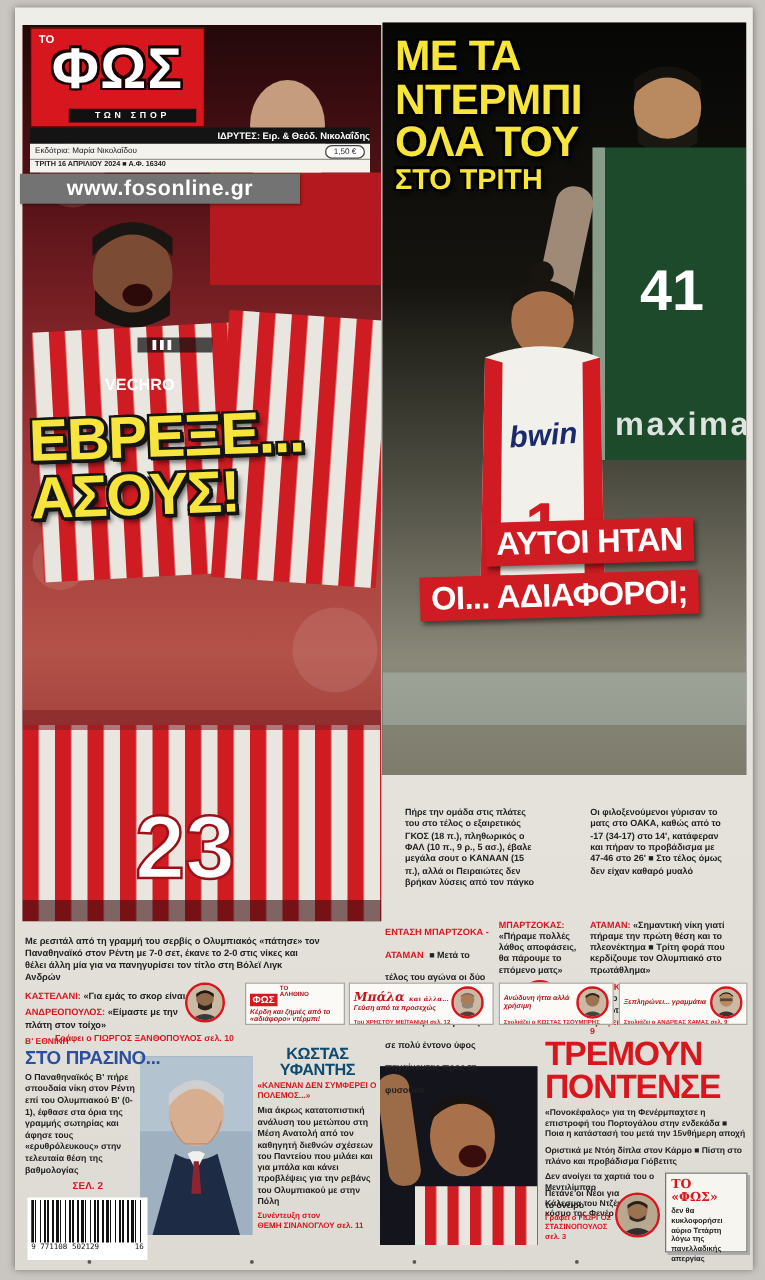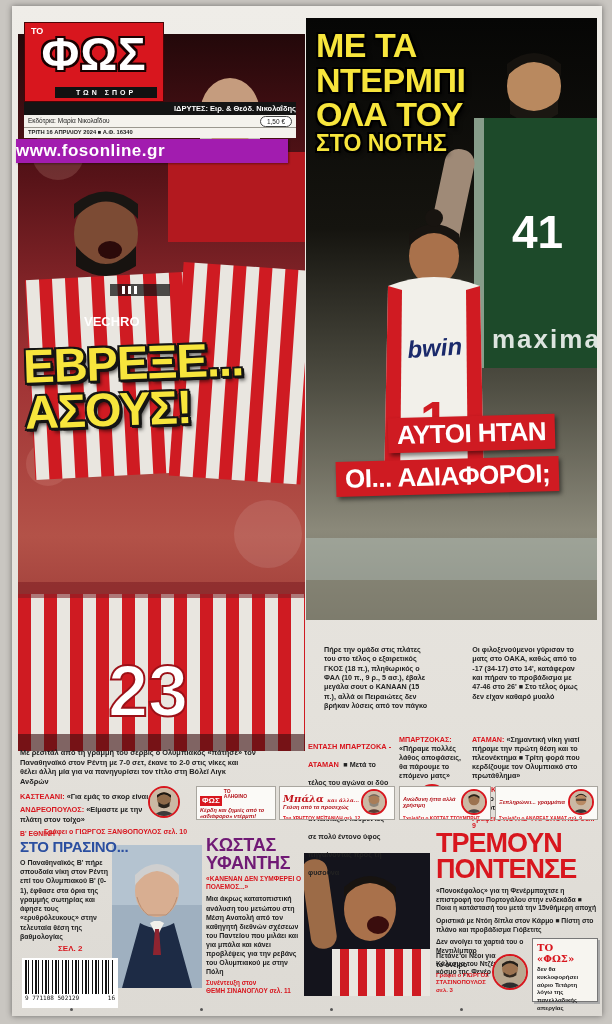--- a/index.html
+++ b/index.html
@@ -17,25 +17,25 @@
              text-shadow:2px 2px 0 #1a0000,-2px -2px 0 #1a0000,2px -2px 0 #1a0000,-2px 2px 0 #1a0000,0 2px 0 #1a0000,2px 0 0 #1a0000;}
   .logo-sub{position:absolute;left:30px;right:6px;bottom:3px;background:#111;color:#fff;font-size:7px;letter-spacing:3px;
             text-align:center;padding:2px 0;font-weight:bold;}
   .founders{left:24px;top:102px;width:272px;height:13px;background:#141414;color:#fff;font-size:7.5px;font-weight:bold;
             line-height:13px;padding-left:5px;z-index:30;box-sizing:border-box;text-align:right;}
   .pubrow{left:24px;top:115px;width:272px;height:13px;background:#f4f2ed;border-bottom:1px solid #9a978f;z-index:30;
           font-size:6.5px;color:#222;line-height:12px;padding:0 4px;box-sizing:border-box;display:flex;justify-content:space-between;}
   .price{border:1px solid #444;border-radius:8px;padding:0 6px;height:9px;line-height:9px;margin-top:1px;font-size:6.5px;background:#fff;}
   .daterow{left:24px;top:128px;width:272px;height:10px;background:#f4f2ed;z-index:30;font-size:5.8px;font-weight:bold;color:#222;
            line-height:9px;padding-left:4px;box-sizing:border-box;}
-  .website{left:16px;top:139px;width:272px;height:24px;background:#a21caf;color:#fff;font-weight:bold;font-size:17px;
-           text-align:left;line-height:24px;z-index:30;letter-spacing:.5px;box-shadow:1px 1px 2px rgba(0,0,0,.4);}
-
-  
-  .photoL{left:18px;top:34px;width:287px;height:717px;overflow:hidden;background:#5a1013;z-index:10;}
+  .website{left:16px;top:139px;width:224px;height:24px;background:#737373;color:#fff;font-weight:bold;font-size:17px;
+           text-align:center;line-height:24px;z-index:30;letter-spacing:.5px;box-shadow:1px 1px 2px rgba(0,0,0,.4);}
+
+  
+  .photoL{left:18px;top:20px;width:287px;height:717px;overflow:hidden;background:#5a1013;z-index:10;}
   .photoR{left:306px;top:18px;width:291px;height:602px;overflow:hidden;background:#0c0c0a;z-index:10;}
   .photoL svg,.photoR svg{position:absolute;left:0;top:0;width:100%;height:100%;}
 
   .headlineL{position:absolute;left:6px;top:306px;z-index:20;transform:rotate(-2deg);color:#f7e53c;font-weight:bold;
              font-size:47px;line-height:.98;letter-spacing:-1px;
              text-shadow:3px 3px 0 #141414,-2px -2px 0 #141414,2px -2px 0 #141414,-2px 2px 0 #141414,0 3px 0 #141414,3px 0 0 #141414,4px 5px 4px rgba(0,0,0,.6);}
   .headlineR{position:absolute;left:10px;top:10px;z-index:20;color:#f7e53c;font-weight:bold;font-size:34px;line-height:1.02;letter-spacing:-.5px;
              text-shadow:2px 2px 0 #000,-2px -2px 0 #000,2px -2px 0 #000,-2px 2px 0 #000,3px 4px 4px rgba(0,0,0,.7);}
   .headlineR .sub{font-size:23px;letter-spacing:0;}
   .banner{position:absolute;z-index:20;background:#cf1b22;color:#fff;font-weight:bold;font-size:26px;line-height:1;
@@ -78,21 +78,21 @@
   .script small{font-size:5px;}
   .colflex{display:flex;gap:2px;align-items:center;}
 
   
   .beth-kicker{left:20px;top:830px;color:#d8161e;font-weight:bold;font-size:6.8px;z-index:15;}
   .beth-head{left:20px;top:838px;color:#2b4fa0;font-weight:bold;font-size:15px;letter-spacing:-.3px;z-index:15;}
   .beth-body{left:20px;top:858px;width:88px;font-size:7px;font-weight:bold;color:#222;line-height:1.32;z-index:15;}
   .beth-page{left:58px;top:944px;color:#d8161e;font-weight:bold;font-size:8px;z-index:15;}
   .photo-man{left:112px;top:845px;width:90px;height:143px;overflow:hidden;z-index:12;background:#8fa3b5;}
   .yf{left:206px;top:836px;width:96px;z-index:15;}
-  .yf-name{color:#701a75;font-weight:bold;font-size:18px;line-height:1;letter-spacing:-.3px;}
+  .yf-name{color:#0c4a6e;font-weight:bold;font-size:13px;line-height:1;letter-spacing:-.3px;text-align:center;}
   .yf-quote{color:#d8161e;font-weight:bold;font-size:6.6px;line-height:1.25;margin-top:3px;}
   .yf-body{font-size:7px;font-weight:bold;color:#222;line-height:1.3;margin-top:3px;}
   .yf-by{color:#d8161e;font-weight:bold;font-size:6.4px;line-height:1.25;margin-top:3px;}
   .photo-cel{left:304px;top:853px;width:126px;height:143px;overflow:hidden;z-index:12;background:#1b1b22;}
   .fener{left:436px;top:830px;width:162px;z-index:15;}
   .fener-h{color:#d8161e;font-weight:bold;font-size:27px;line-height:.98;letter-spacing:-1px;}
   .fener p{margin:4px 0 0;font-size:6.8px;font-weight:bold;color:#222;line-height:1.28;}
   .fener .narrow{width:90px;}
   .youth{left:436px;top:952px;width:60px;z-index:15;font-size:7px;font-weight:bold;color:#222;line-height:1.25;}
   .youth-by{color:#d8161e;font-size:6px;margin-top:2px;font-weight:bold;}
@@ -195,21 +195,21 @@
       <path d="M174 268 L178 470 L162 470 L160 272 Z" fill="#d01b22"></path>
       <text x="102" y="340" font-family="Liberation Sans,sans-serif" font-size="24" font-weight="bold" font-style="italic" fill="#1b2a6b" transform="rotate(-4 102 340)">bwin</text>
       <text x="114" y="420" font-family="Liberation Sans,sans-serif" font-size="52" font-weight="bold" fill="#d01b22">1</text>
       <rect x="0" y="520" width="291" height="42" fill="#b9c6bf" opacity=".45"></rect>
       <rect x="0" y="562" width="291" height="40" fill="#8b897a" opacity=".5"></rect>
     </svg>
     <div class="headlineR">
       <div>ΜΕ ΤΑ</div>
       <div>ΝΤΕΡΜΠΙ</div>
       <div>ΟΛΑ ΤΟΥ</div>
-      <div class="sub">ΣΤΟ ΝΟΤΗΣ</div>
+      <div class="sub">ΣΤΟ ΤΡΙΤΗ</div>
     </div>
     <div class="banner banner1">ΑΥΤΟΙ ΗΤΑΝ</div>
     <div class="banner banner2">ΟΙ... ΑΔΙΑΦΟΡΟΙ;</div>
   </div>
 
   <div class="abs logo-box">
     <span class="logo-to">ΤΟ</span>
     <div class="logo-main">ΦΩΣ</div>
     <div class="logo-sub">ΤΩΝ ΣΠΟΡ</div>
   </div>

